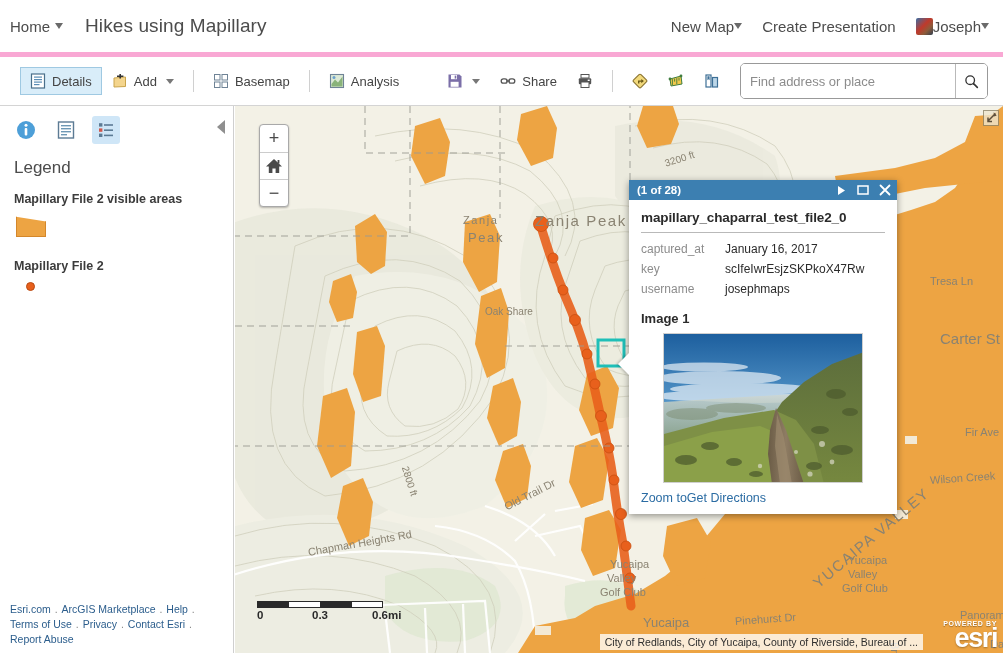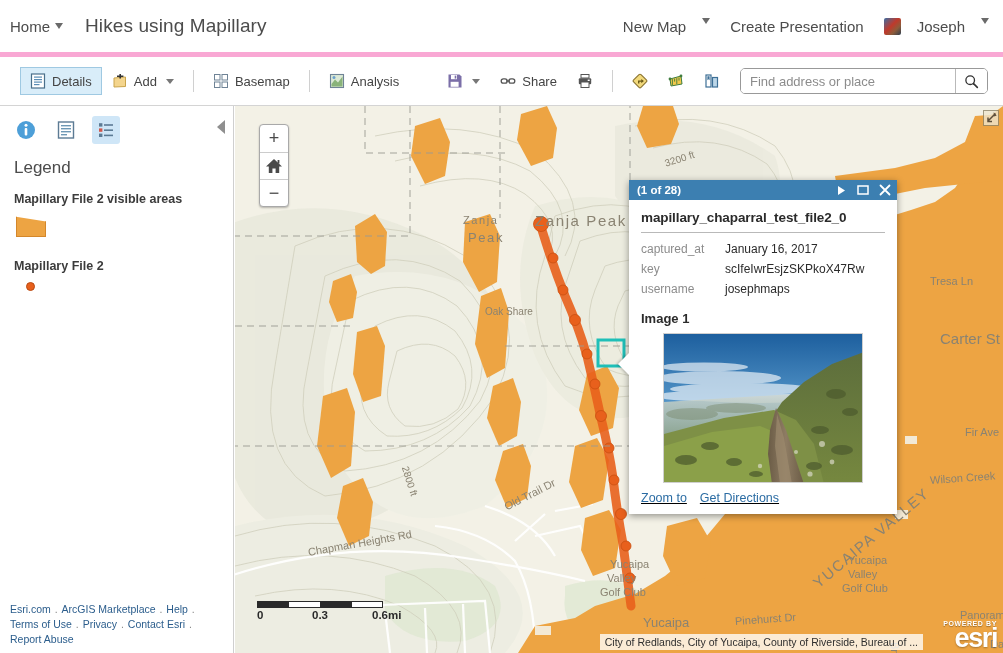--- a/index.html
+++ b/index.html
@@ -36,21 +36,21 @@
   .map-title {
     font-size: 19px; color: #4c4c4c; margin-left: 22px;
     font-weight: 400; letter-spacing: .1px;
   }
   .hdr-right {
     margin-left: auto; display: flex; align-items: center;
     padding-right: 14px; gap: 20px;
   }
   .hdr-link {
     font-size: 15px; color: #4c4c4c; cursor: pointer;
-    display: flex; align-items: flex-start; gap: 16px;
+    display: flex; align-items: center; gap: 0;
   }
   .avatar {
     width: 17px; height: 17px; border-radius: 2px;
     background: linear-gradient(135deg,#3a6ea5 0%,#c0392b 45%,#8e5b3a 70%,#2c3e50 100%);
     display: inline-block;
   }
 
   
   .toolbar {
     position: absolute; top: 57px; left: 0;
@@ -75,21 +75,21 @@
     width: 0; height: 0;
     border-left: 4px solid transparent;
     border-right: 4px solid transparent;
     border-top: 5px solid #777;
     margin-left: 3px;
   }
   .search-wrap {
     margin-left: auto; margin-right: 15px;
     display: flex; align-items: stretch;
     border: 1px solid #999; border-radius: 5px;
-    height: 26px; width: 248px; background: #fff; overflow: hidden;
+    height: 36px; width: 248px; background: #fff; overflow: hidden;
   }
   .search-input {
     border: 0; outline: none; flex: 1;
     padding: 0 9px; font-size: 13px; color: #333;
     font-family: "Liberation Sans", sans-serif;
   }
   .search-input::placeholder { color: #8c8c8c; }
   .search-btn {
     width: 32px; border-left: 1px solid #b9b9b9;
     display: flex; align-items: center; justify-content: center;
@@ -241,21 +241,21 @@
   .attr-v { color: #2b2b2b; }
   .img-label {
     font-size: 13px; font-weight: bold; color: #2b2b2b;
     margin-top: 12px; margin-bottom: 7px;
   }
   .photo {
     width: 200px; height: 150px; margin: 0 auto;
     border: 1px solid #cfcfcf; overflow: hidden; position: relative;
   }
   .popup-links {
-    padding: 8px 12px 9px 12px; display: flex; gap: 13px; text-decoration: underline;
+    padding: 8px 12px 9px 12px; display: flex; 
   }
   .popup-links a {
     font-size: 12.5px; color: #2b6ca3; text-decoration: none; cursor: pointer;
   }
   
   .popup-tail {
     position: absolute; left: -11px; top: 173px;
     width: 0; height: 0;
     border-top: 11px solid transparent;
     border-bottom: 11px solid transparent;

